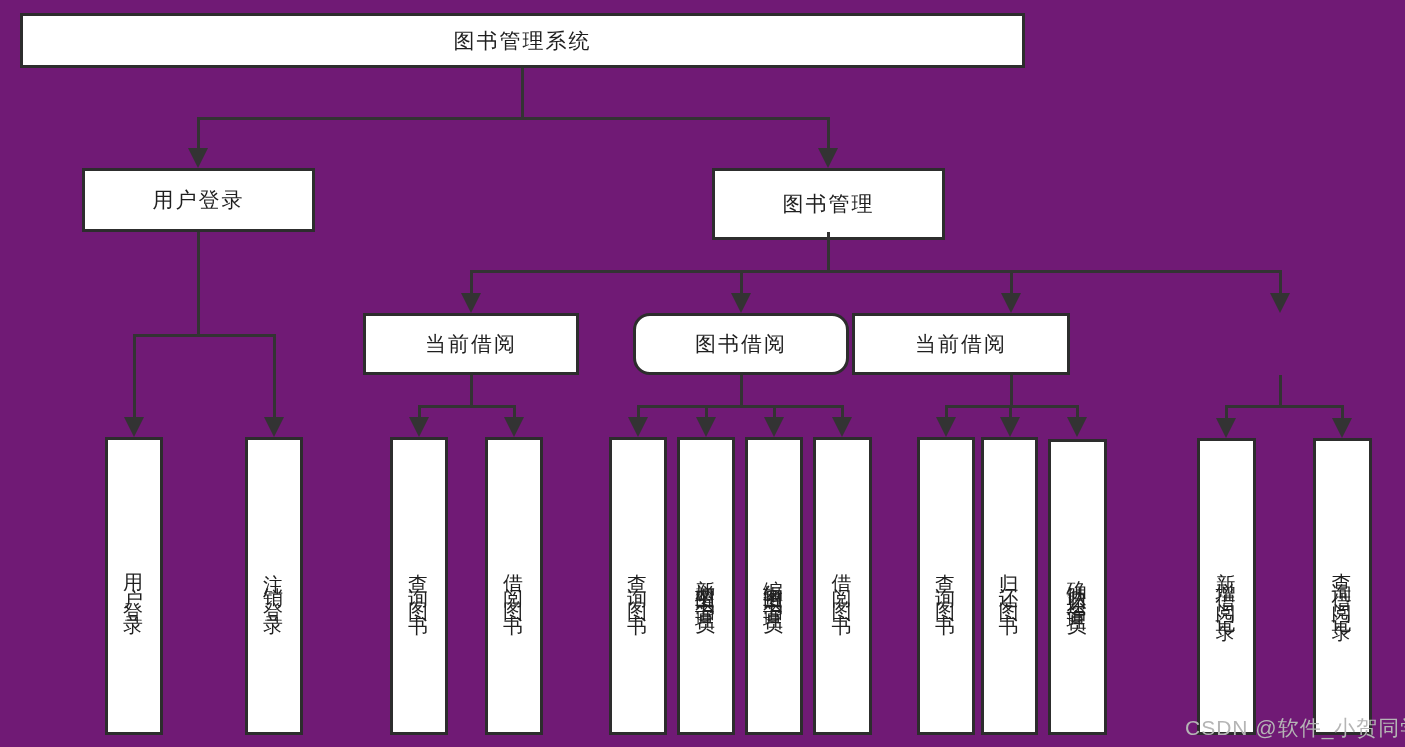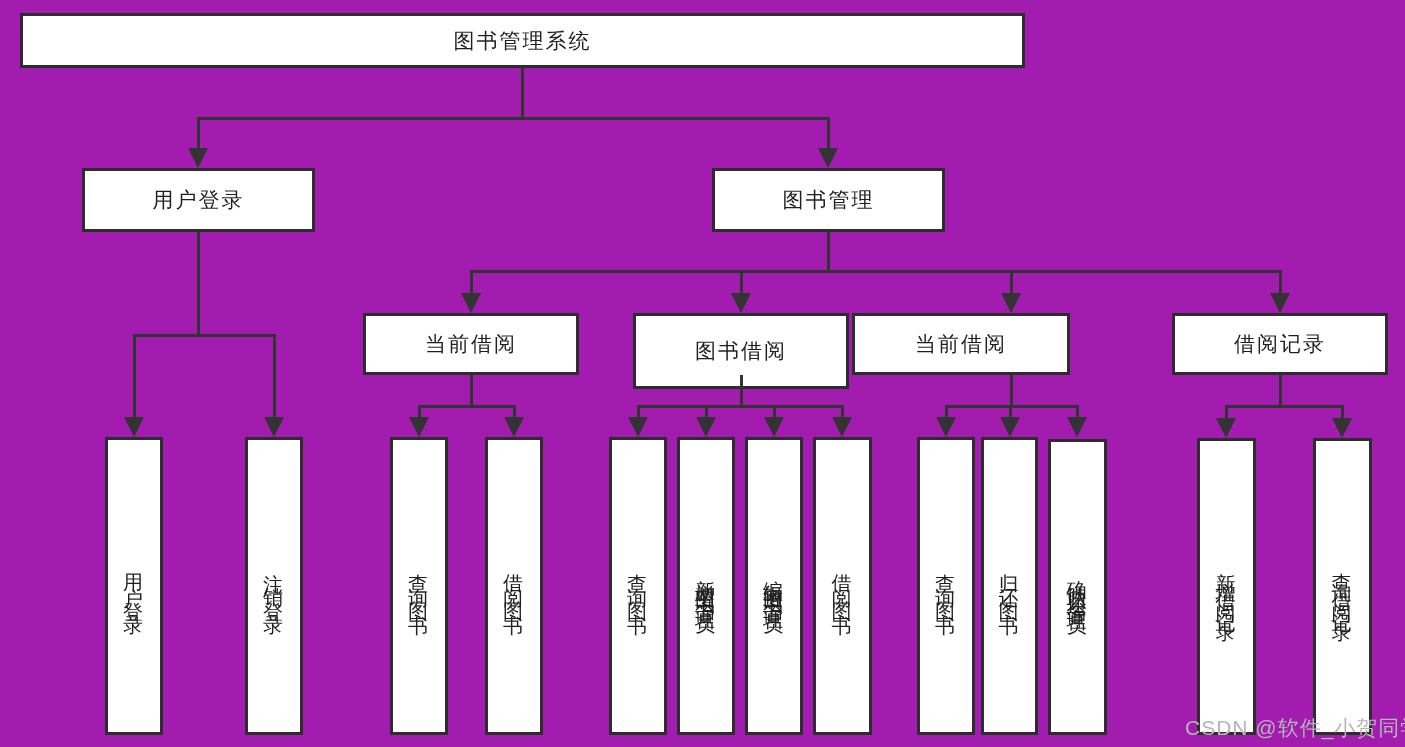--- a/index.html
+++ b/index.html
@@ -1,19 +1,19 @@
 <!DOCTYPE html>
 <html><head>
 <meta charset="utf-8">
 <style>
   html,body{margin:0;padding:0;background:#ffffff;}
   #canvas{
     position:relative;
     width:1405px;height:747px;
-    background:#a21caf;
+    background:#701a75;
     font-family:"Liberation Sans", sans-serif;
     overflow:hidden;
   }
   .node{
     position:absolute;
     box-sizing:border-box;
     border:3px solid #2d2d2d;
     background:#ffffff;
     display:flex;
     align-items:center;
@@ -53,35 +53,32 @@
 
 <div id="canvas">
 
   <div class="node hlabel" style="left:20px;top:13px;width:1005px;height:55px;">
     <span>图书管理系统</span>
   </div>
 
   <div class="node hlabel" style="left:82px;top:168px;width:233px;height:64px;">
     <span>用户登录</span>
   </div>
-  <div class="node hlabel" style="left:712px;top:168px;width:233px;height:64px;">
+  <div class="node hlabel" style="left:712px;top:168px;width:233px;height:72px;">
     <span>图书管理</span>
   </div>
 
   <div class="node hlabel" style="left:363px;top:313px;width:216px;height:62px;">
     <span>当前借阅</span>
   </div>
-  <div class="node hlabel" style="left:633px;top:313px;width:216px;height:76px;">
+  <div class="node hlabel" style="left:633px;top:313px;width:216px;height:62px;border-radius:17px;">
     <span>图书借阅</span>
   </div>
   <div class="node hlabel" style="left:852px;top:313px;width:218px;height:62px;">
     <span>当前借阅</span>
-  </div>
-  <div class="node hlabel" style="left:1172px;top:313px;width:216px;height:62px;">
-    <span>借阅记录</span>
   </div>
 
   <div class="node" style="left:105px;top:437px;width:58px;height:298px;">
     <span class="vtext s4">用户登录</span>
   </div>
   <div class="node" style="left:245px;top:437px;width:58px;height:298px;">
     <span class="vtext s4">注销登录</span>
   </div>
 
   <div class="node" style="left:390px;top:437px;width:58px;height:298px;">

